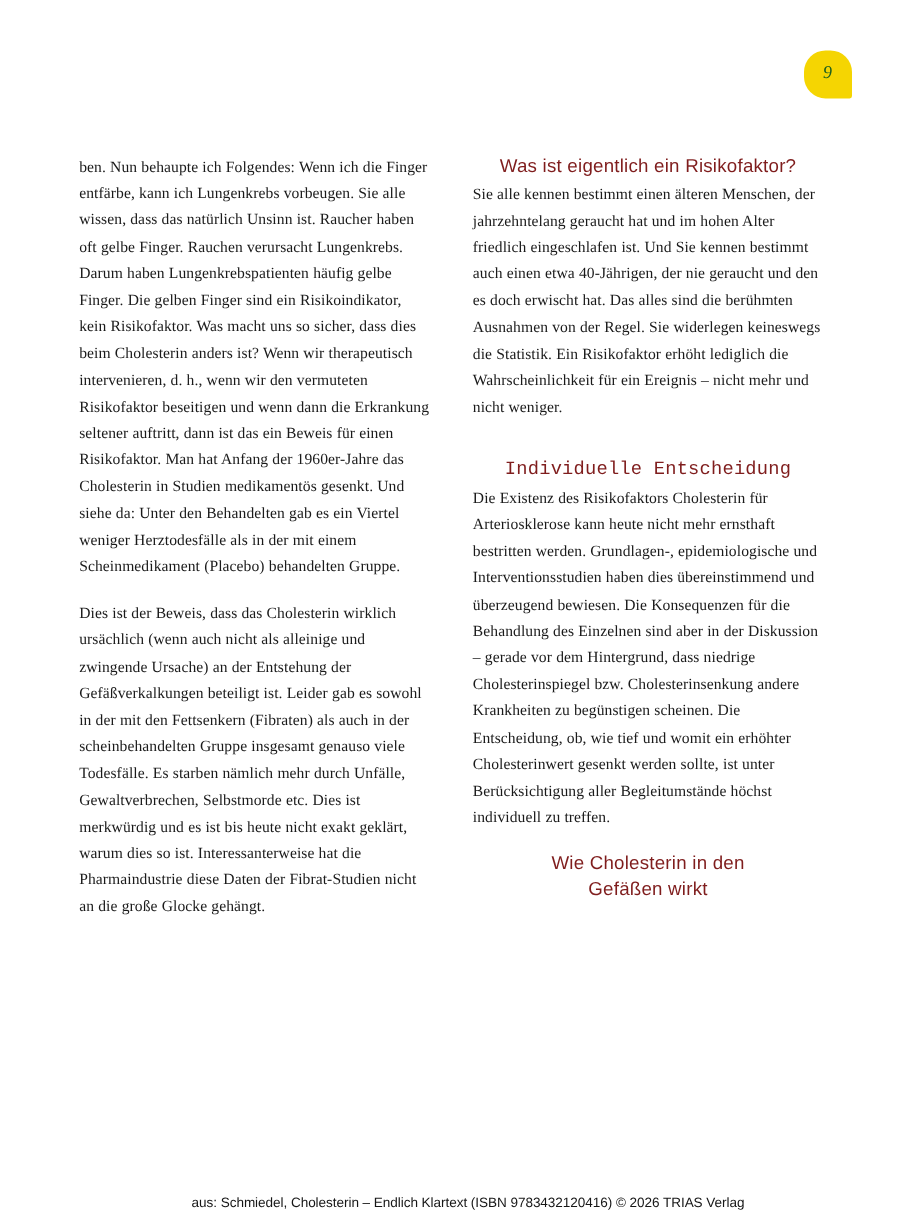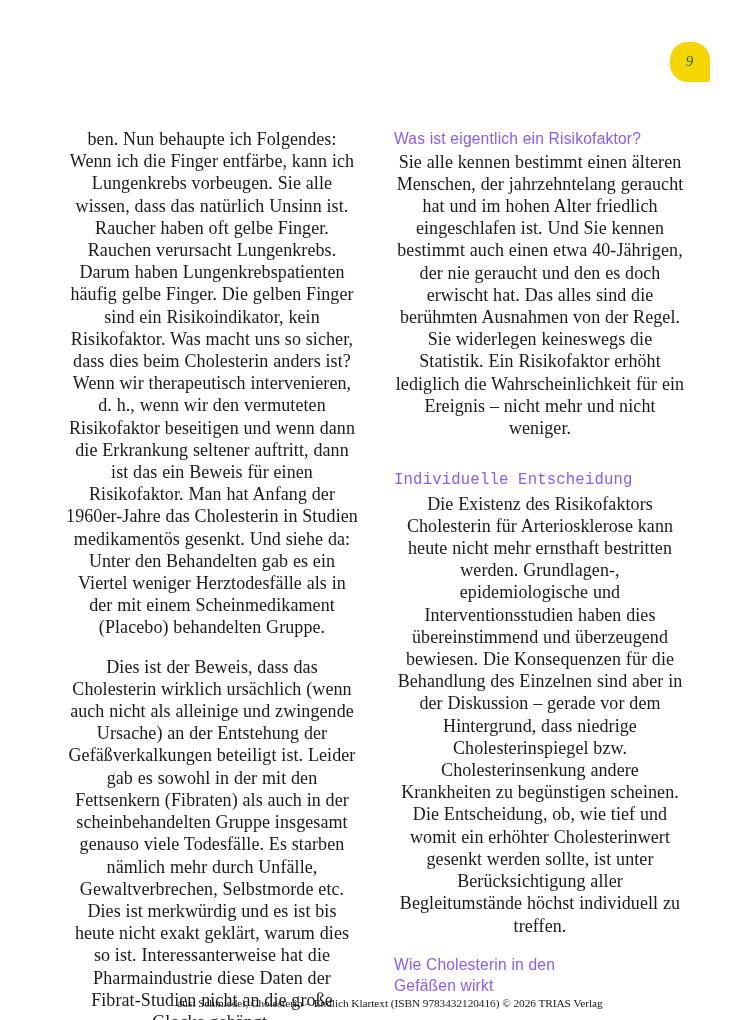--- a/index.html
+++ b/index.html
@@ -57,55 +57,56 @@
     display: flex;
     gap: 36px;
   }
   .col {
     width: 292px;
     position: relative;
   }
 
   p.body-text {
     margin: 0 0 17px 0;
-    font-size: 18px;
+    font-size: 13px;
     line-height: 22.2px;
-    text-align: center;
+    text-align: left;
     hyphens: none;
     letter-spacing: 0.005em;
     word-spacing: 0.01em;
   }
   p.body-text:last-child {
     margin-bottom: 0;
   }
 
   h2.section-head {
     margin: 0 0 1px 0;
     font-family: "Liberation Sans", "DejaVu Sans", sans-serif;
     font-weight: 400;
     font-size: 15.6px;
     line-height: 21.5px;
-    color: #8b5cf6;
+    color: #7f1d1d;
     letter-spacing: 0.012em;
+    text-align: center;
   }
   h2.section-head.spaced-top {
     margin-top: 31px;
     font-family: Liberation Mono, monospace;
   }
   h2.section-head.spaced-top-lg {
   }
 
   
   .footer-credit {
     position: absolute;
     left: 0;
     right: 0;
     top: 996px;
     text-align: center;
-    font-family: Liberation Serif, serif;
+    font-family: Liberation Sans, sans-serif;
     font-size: 11.3px;
     line-height: 14px;
     color: #161616;
     letter-spacing: -0.004em;
     padding-left: 28px;
   }
 </style>
 </head>
 <body>
 

